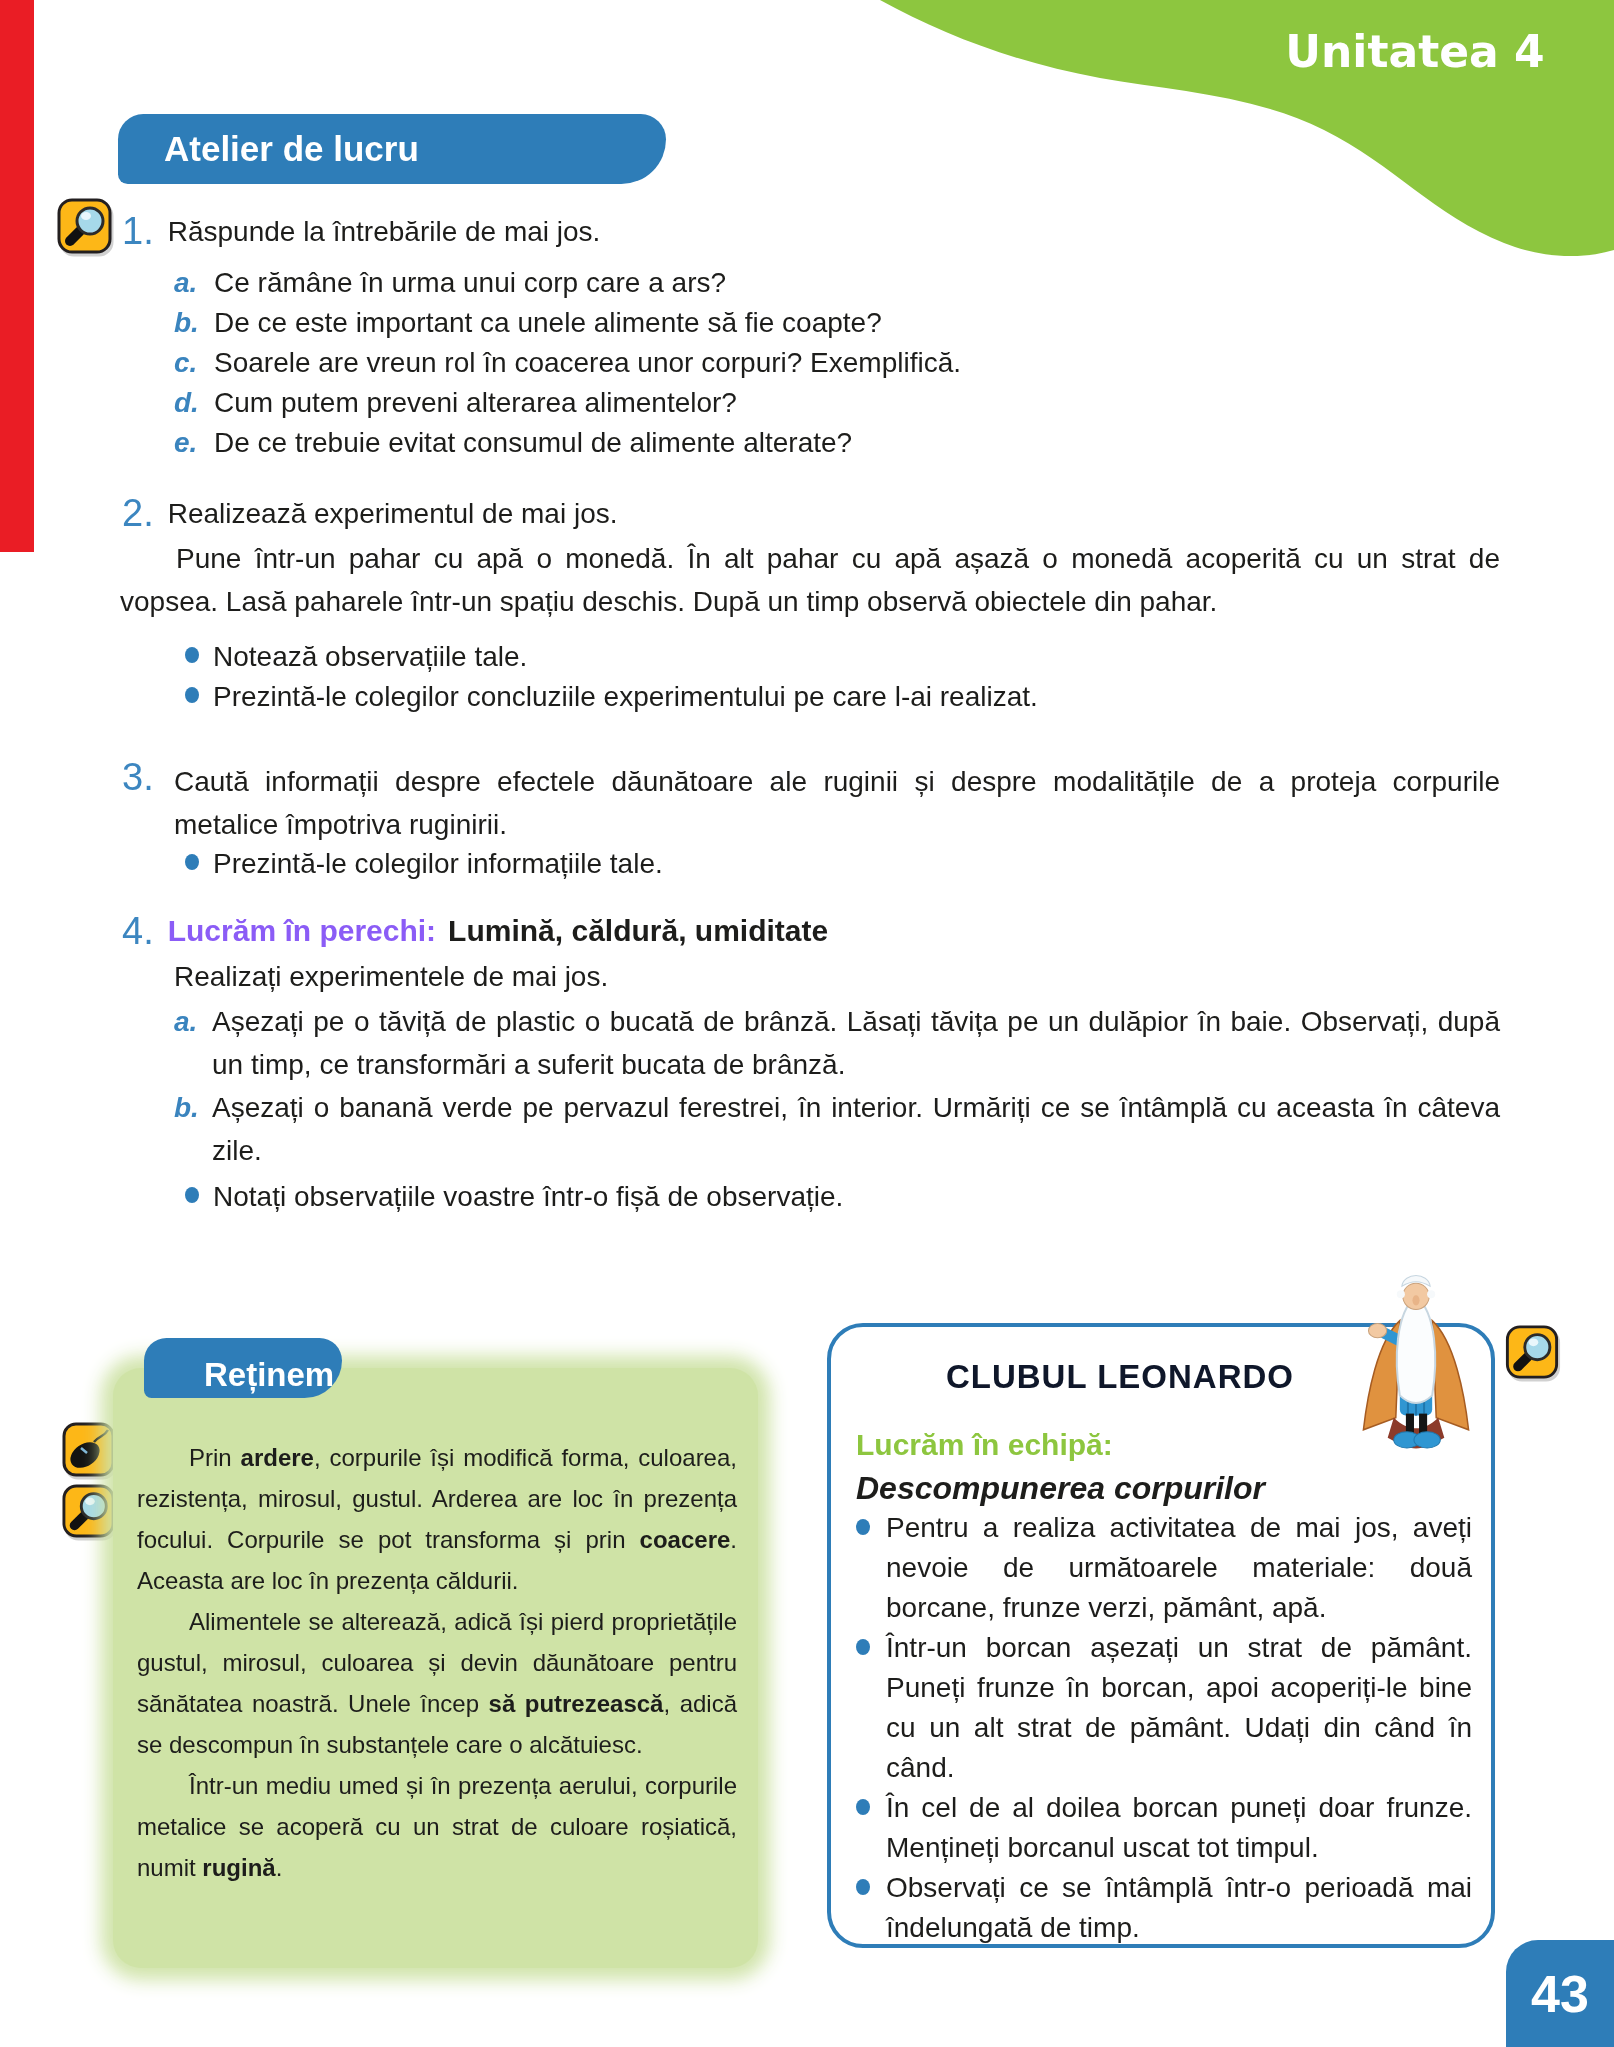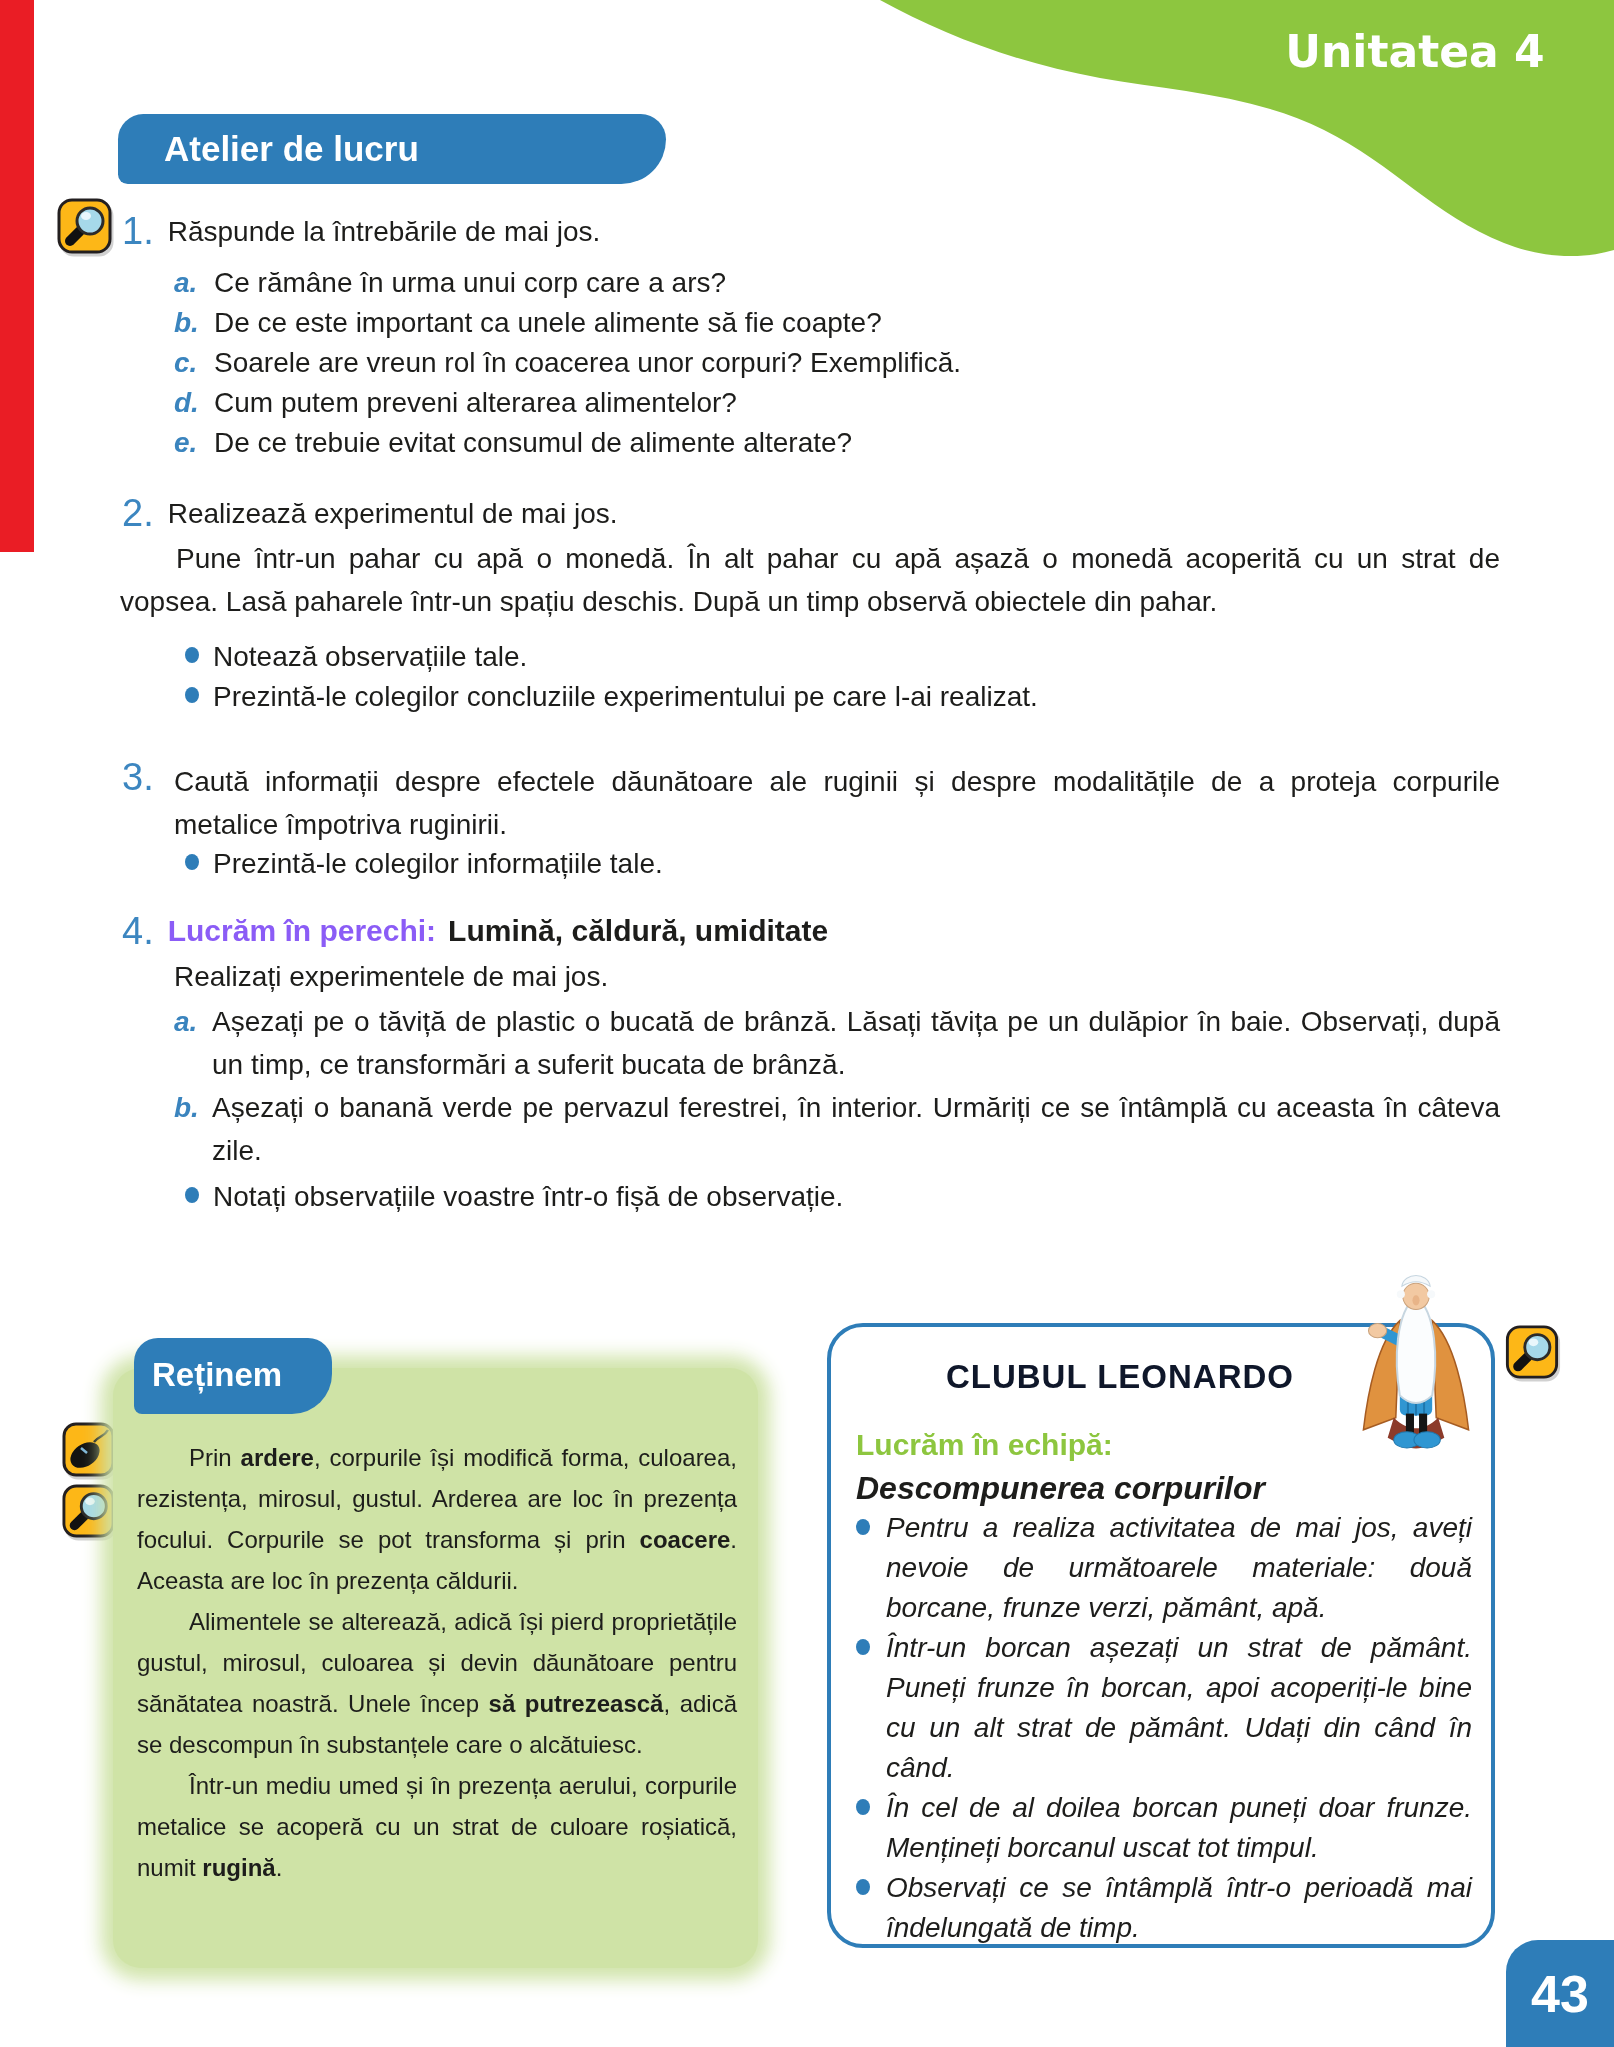--- a/index.html
+++ b/index.html
@@ -38,38 +38,38 @@
   .green-lead { color:#8b5cf6; font-weight:bold; font-size:30px; }
   .bold-title { color:#1d1d1b; font-weight:bold; font-size:30px; }
 
   
   .retinem-box {
     position:absolute; left:113px; top:1368px; width:645px; height:600px;
     background:#cfe3a6; border-radius:28px;
     box-shadow:0 0 18px 12px rgba(207,227,166,0.95);
   }
   .retinem-tab {
-    position:absolute; left:134px; top:1338px; width:198px; height:76px; box-sizing:border-box;
+    position:absolute; left:144px; top:1338px; width:198px; height:60px; box-sizing:border-box;
     background:#2e7db8; border-radius:24px 24px 40px 8px; color:#fff;
-    font-size:33px; font-weight:bold; line-height:74px; padding-left:18px;
+    font-size:33px; font-weight:bold; line-height:74px; padding-left:60px;
   }
   .retinem-body { position:absolute; left:137px; top:1437px; width:600px; font-size:24px; line-height:41px; text-align:justify; }
   .retinem-body p { margin:0; text-indent:52px; }
 
   
   .leo-box {
     position:absolute; left:827px; top:1323px; width:668px; height:625px; box-sizing:border-box;
     background:#fff; border:4px solid #2e7db8; border-radius:36px;
   }
   .leo-title { position:absolute; left:860px; top:1358px; width:520px; text-align:center;
     color:#0f172a; font-size:33px; font-weight:bold; letter-spacing:1px; white-space:nowrap; }
   .leo-team { position:absolute; left:856px; top:1428px; font-size:30px; font-weight:bold; color:#8dc63f; }
   .leo-sub  { position:absolute; left:856px; top:1470px; font-size:32px; font-weight:bold; font-style:italic; }
   .leo-list { position:absolute; left:856px; top:1508px; width:616px; margin:0; padding:0; list-style:none; }
-  .leo-list li { position:relative; padding-left:30px; font-size:28px; line-height:40px; text-align:justify; margin:0;font-style:italic; }
+  .leo-list li { position:relative; padding-left:30px; font-size:28px; line-height:40px; text-align:justify; margin:0; }
   .leo-list .dot { top:11px; }
 
   .wizard { position:absolute; left:1352px; top:1268px; width:128px; height:182px; }
 
   .page-badge {
     position:absolute; right:0; bottom:0; width:108px; height:107px;
     background:#2e7db8; border-radius:32px 0 0 0; color:#ffffff;
     display:flex; align-items:center; justify-content:center;
     font-size:52px; font-weight:bold;
   }

